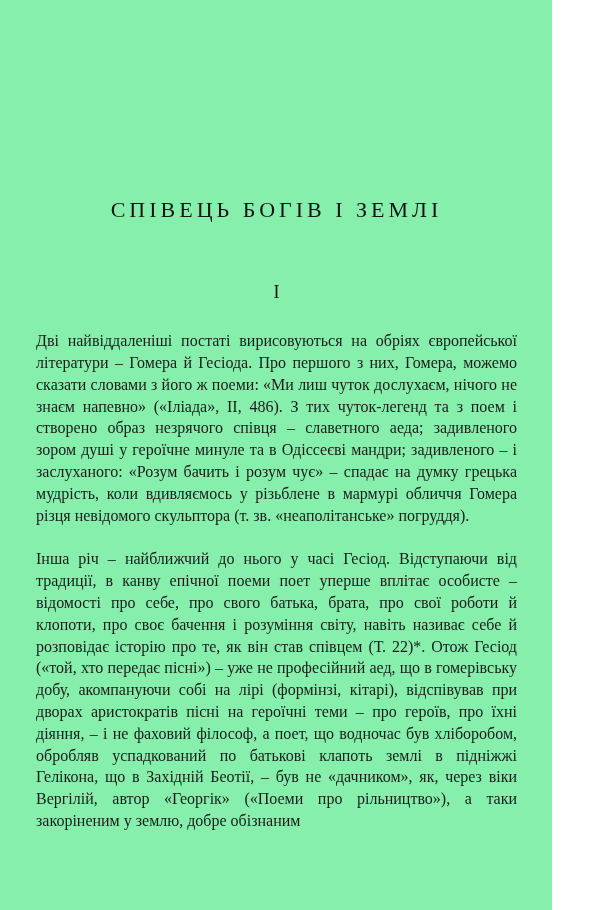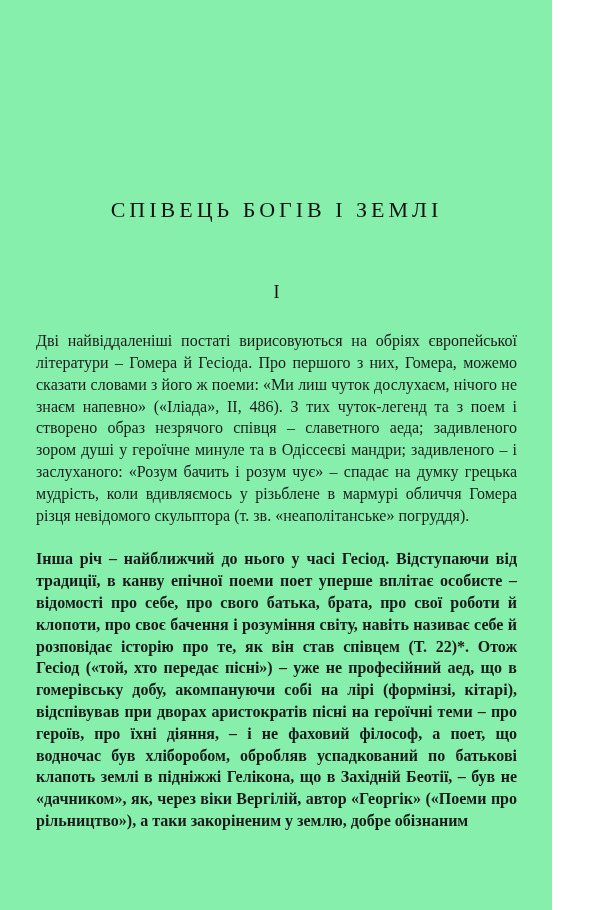--- a/index.html
+++ b/index.html
@@ -43,21 +43,20 @@
   .body-text p {
     margin: 0;
     font-size: 16px;
     line-height: 21.8px;
     text-align: justify;
     text-justify: inter-word;
     color: #1b1b1b;
   }
   .body-text p + p {
     margin-top: 22px;
-    font-weight: bold;
   }
 </style>
 </head>
 <body>
 
 <div class="page">
   <h1 class="chapter-title">СПІВЕЦЬ БОГІВ І ЗЕМЛІ</h1>
 
   <div class="section-numeral">І</div>
 

